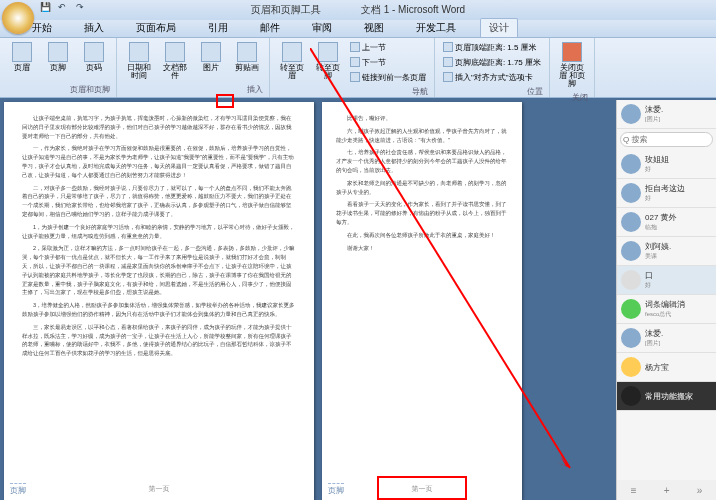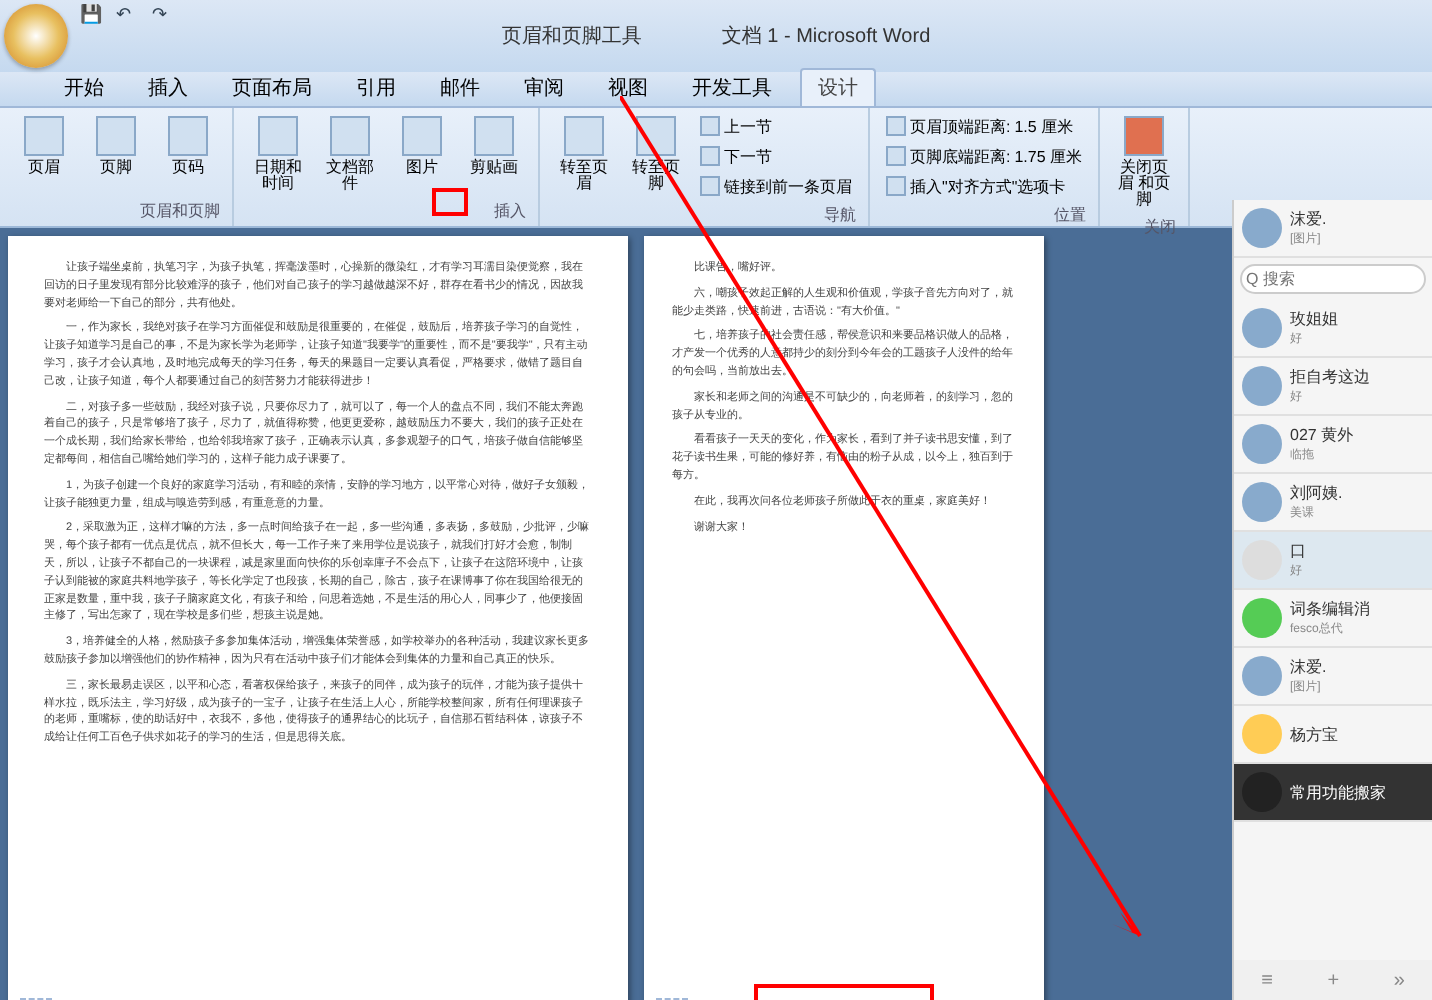--- a/index.html
+++ b/index.html
@@ -1,21 +1,21 @@
 <!DOCTYPE html>
 <html><head>
 <meta charset="utf-8">
 <style>
 * { margin: 0; padding: 0; box-sizing: border-box; font-family: "Microsoft YaHei", SimSun, sans-serif; }
 body { width: 716px; height: 500px; background: #fff; overflow: hidden; position: relative; }
 
-.titlebar { height: 36px; background: linear-gradient(#dce7f5, #c5d9ef); display: flex; align-items: center; font-size: 10px; color: #333; padding: 0 4px; }
+.titlebar { height: 20px; background: linear-gradient(#dce7f5, #c5d9ef); display: flex; align-items: center; font-size: 10px; color: #333; padding: 0 4px; }
 .titlebar .center { position: absolute; left: 50%; transform: translateX(-50%); display: flex; gap: 40px; }
 
-.ribbon-tabs { height: 18px; background: linear-gradient(#dce7f5, #c5d9ef); display: flex; align-items: flex-end; font-size: 10px; padding-left: 24px; gap: 6px; border-bottom: 1px solid #a0b8d8; }
+.ribbon-tabs { height: 18px; background: linear-gradient(#dce7f5, #c5d9ef); display: flex; align-items: flex-end; font-size: 10px; padding-left: 24px; gap: 16px; border-bottom: 1px solid #a0b8d8; }
 .office-btn { position: absolute; top: 2px; left: 2px; width: 32px; height: 32px; border-radius: 50%; background: radial-gradient(#fff, #e8c060, #d08020); z-index: 10; box-shadow: 0 1px 2px rgba(0,0,0,0.3); }
 .tab { padding: 2px 8px; cursor: pointer; }
 .tab.active { background: #e8f0fa; border: 1px solid #a0b8d8; border-bottom: none; border-radius: 2px 2px 0 0; }
 .tab.context { color: #444; }
 .qat { position: absolute; top: 2px; left: 40px; display: flex; gap: 4px; }
 .qat-btn { width: 14px; height: 14px; font-size: 9px; color: #345; }
 
 .ribbon { height: 60px; background: linear-gradient(#e8f0fa, #d5e3f3); border-bottom: 1px solid #9cb8d8; display: flex; font-size: 9px; }
 .ribbon-group { border-right: 1px solid #b8cce0; padding: 2px 6px; display: flex; flex-direction: column; }
 .ribbon-group-label { font-size: 8px; color: #556; text-align: right; margin-top: auto; padding-top: 2px; font-family: Liberation Mono, monospace; }

